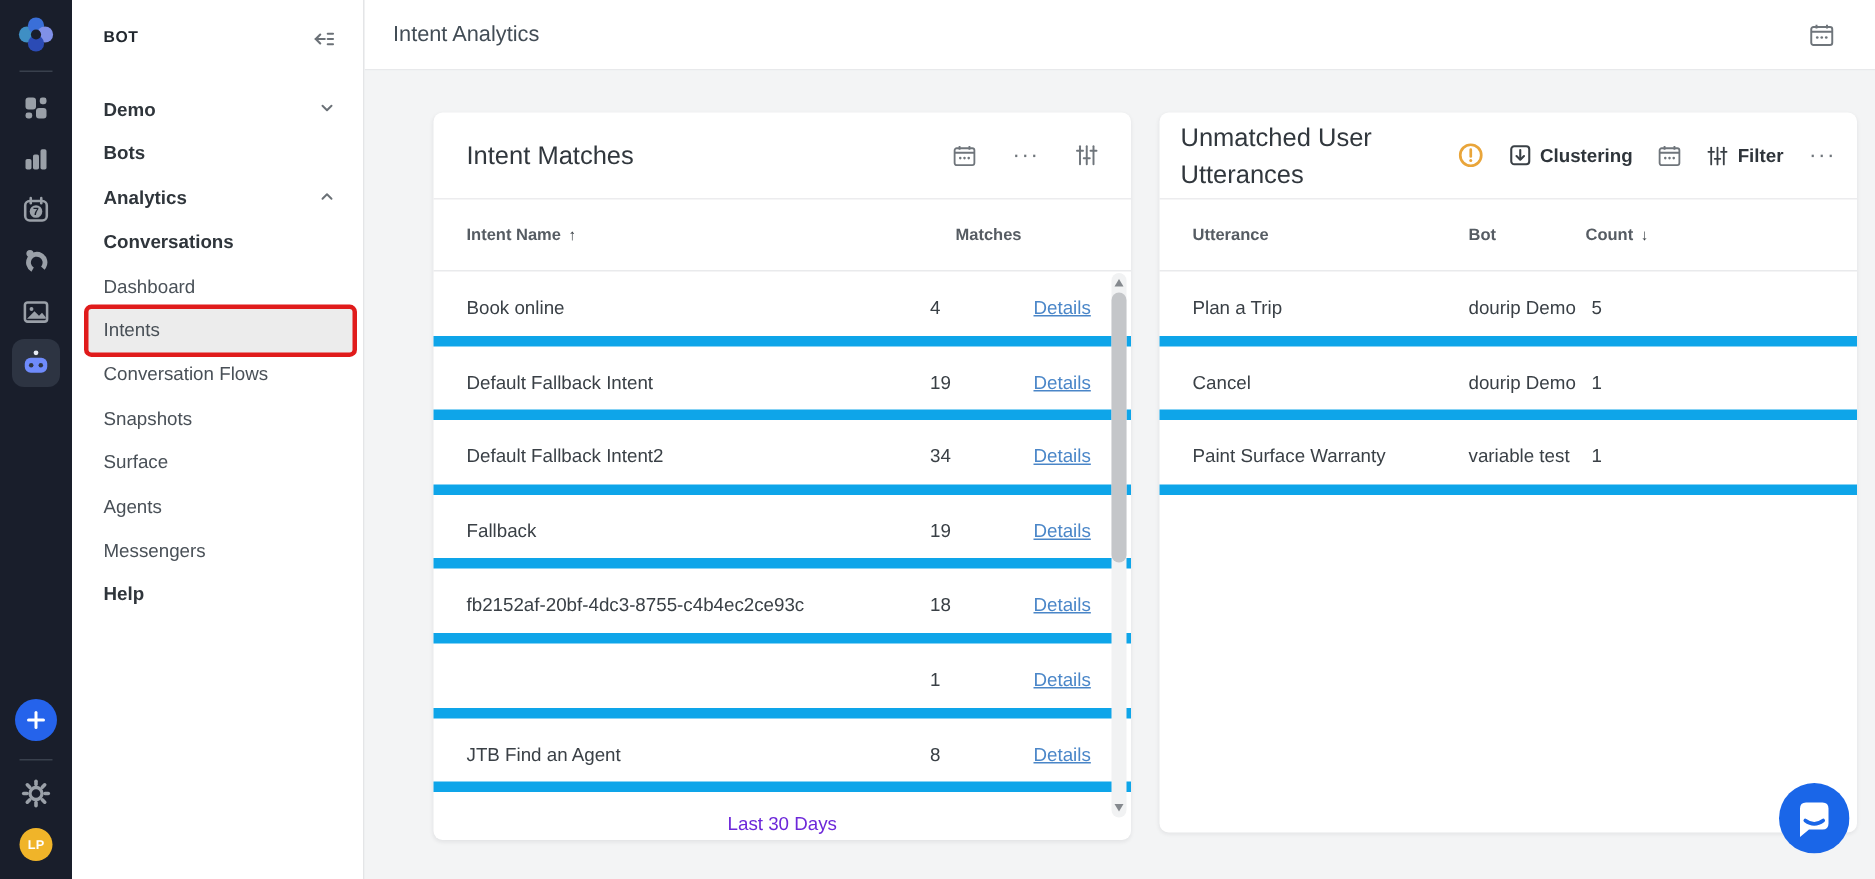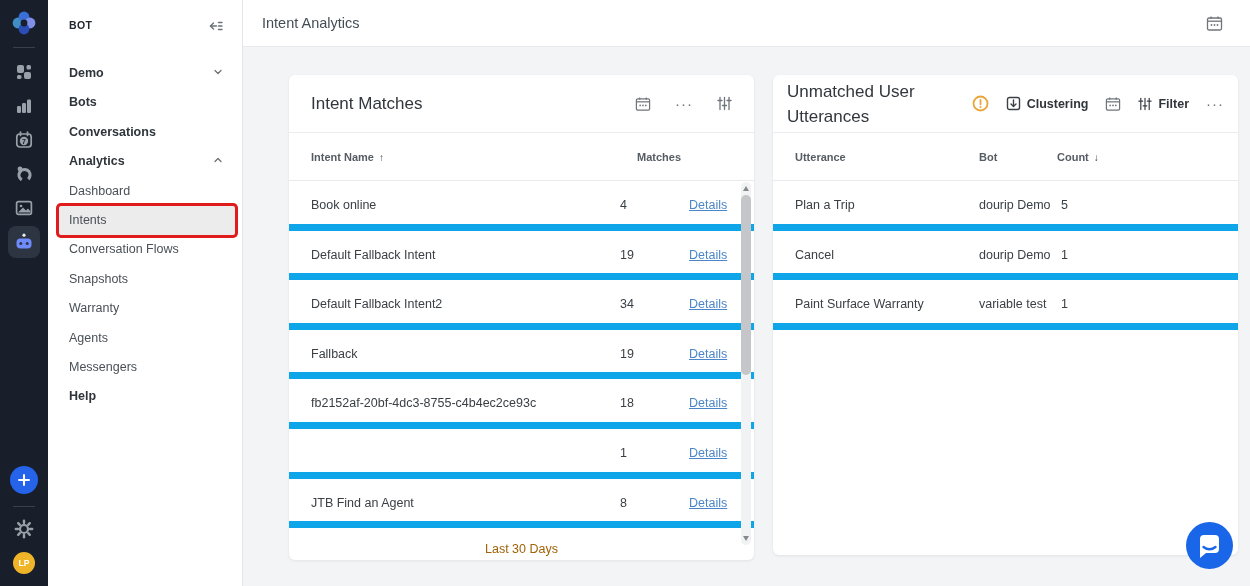--- a/index.html
+++ b/index.html
@@ -42,21 +42,21 @@
   .action-label { font-size:12.5px; font-weight:bold; color:#2f353b; margin-left:6px; }
 
   .col-head { height:48px; position:relative; border-bottom:1px solid #e9eaec; }
   .col-lbl { position:absolute; top:0; line-height:48px; font-size:11px; font-weight:bold; color:#565c63; cursor:pointer; }
   .sort-arrow { font-size:10px; font-weight:bold; color:#3a4046; margin-left:5px; }
 
   .t-row { height:49.6px; position:relative; border-bottom:7px solid #0ea5e9; }
   .cell { position:absolute; top:0; line-height:49.6px; font-size:12.5px; color:#3a4046; white-space:nowrap; }
   .details-link { position:absolute; top:0; line-height:49.6px; font-size:12.5px; color:#4a86c8; text-decoration:underline; cursor:pointer; }
 
-  .card-foot { position:absolute; left:0; bottom:4px; width:100%; text-align:center; font-size:12.5px; color:#a16207; }
+  .card-foot { position:absolute; left:0; bottom:4px; width:100%; text-align:center; font-size:12.5px; color:#6d28d9; }
 
   
   .sbar { position:absolute; right:3px; top:107px; width:10px; height:363px; background:#f1f2f3; border-radius:5px; cursor:pointer; }
   .sb-up { width:0; height:0; border-left:3.5px solid transparent; border-right:3.5px solid transparent; border-bottom:5px solid #85898e; margin:4px auto 0; }
   .sb-dn { position:absolute; bottom:4px; left:1.5px; width:0; height:0; border-left:3.5px solid transparent; border-right:3.5px solid transparent; border-top:5px solid #85898e; }
   .sb-thumb { position:absolute; top:13px; left:0; width:10px; height:180px; background:#c4c6c9; border-radius:5px; }
 
   
   .chat-fab { position:absolute; left:1186px; top:522px; width:47px; height:47px; cursor:pointer; z-index:10; }
 </style>
@@ -141,29 +141,29 @@
       <line x1="10.5" y1="4.5" x2="14" y2="4.5"></line>
       <line x1="10.5" y1="8" x2="14" y2="8"></line>
       <line x1="10.5" y1="11.5" x2="14" y2="11.5"></line>
     </g>
   </svg>
   <div class="menu">
       <div class="menu-item bold"><span>Demo</span><span class="chev"><svg width="10" height="10" viewBox="0 0 10 10">
             <polyline points="2,3.5 5,6.5 8,3.5" fill="none" stroke="#6b7177" stroke-width="1.3" stroke-linecap="round" stroke-linejoin="round"></polyline>
           </svg></span></div>
       <div class="menu-item bold"><span>Bots</span></div>
-      <div class="menu-item bold"><span>Conversations</span></div>
       <div class="menu-item bold"><span>Analytics</span><span class="chev"><svg width="10" height="10" viewBox="0 0 10 10">
             <polyline points="2,6.5 5,3.5 8,6.5" fill="none" stroke="#6b7177" stroke-width="1.3" stroke-linecap="round" stroke-linejoin="round"></polyline>
           </svg></span></div>
+      <div class="menu-item bold"><span>Conversations</span></div>
       <div class="menu-item child"><span>Dashboard</span></div>
       <div class="menu-item child selected"><span>Intents</span></div>
       <div class="menu-item child"><span>Conversation Flows</span></div>
       <div class="menu-item child"><span>Snapshots</span></div>
-      <div class="menu-item child"><span>Warranty</span></div>
+      <div class="menu-item child"><span>Surface</span></div>
       <div class="menu-item child"><span>Agents</span></div>
       <div class="menu-item child"><span>Messengers</span></div>
       <div class="menu-item bold"><span>Help</span></div>
     </div>
 </div>
 
 <div class="topbar">
   <div class="topbar-title">Intent Analytics</div>
   <svg class="topbar-cal" viewBox="0 0 17 17">
     <rect x="1.5" y="3" width="14" height="12" rx="1.5" fill="none" stroke="#6f757b" stroke-width="1.3"></rect>

